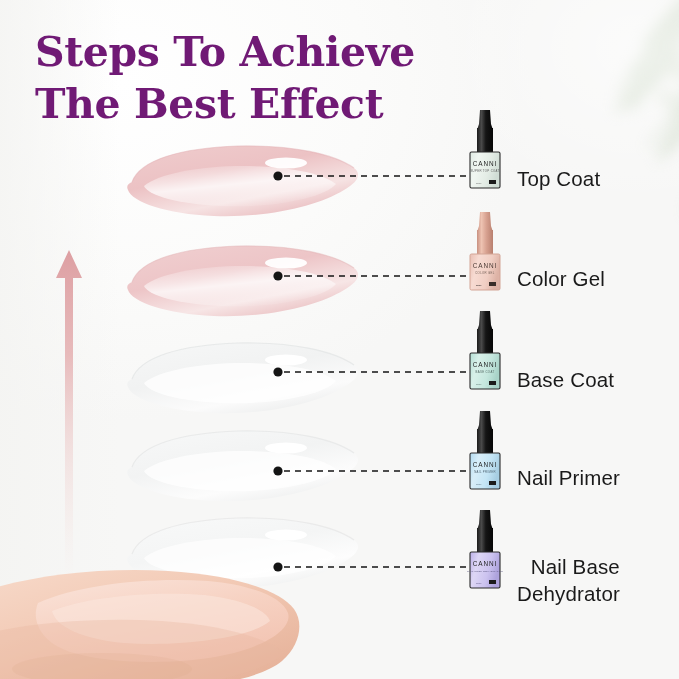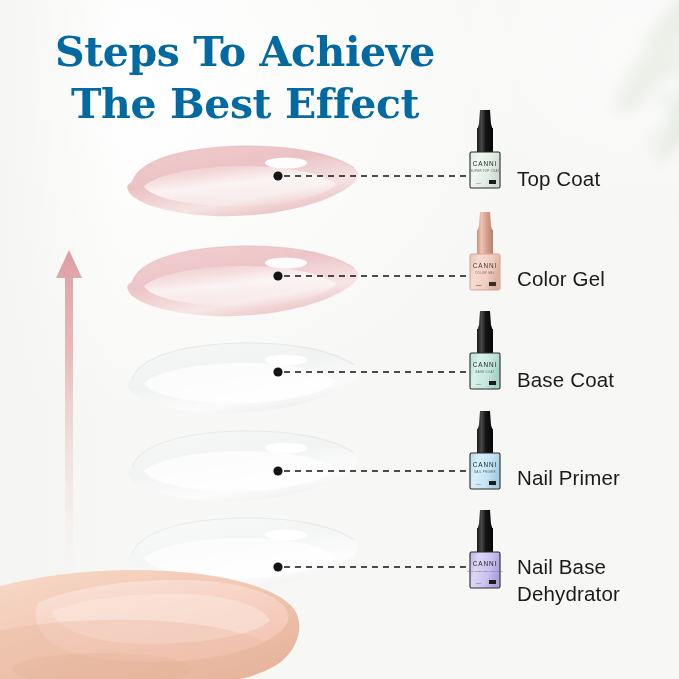--- a/index.html
+++ b/index.html
@@ -56,23 +56,22 @@
   .heading {
     position: absolute;
     left: 35px;
     top: 26px;
     width: 420px;
     font-family: "DejaVu Serif", "Liberation Serif", serif;
     font-weight: 700;
     font-size: 41px;
     line-height: 1.28;
     letter-spacing: -0.4px;
-    color: #0369a1;
+    color: #701a75;
     white-space: pre-line;
-    text-align: center;
   }
 
   
   .arrow {
     position: absolute;
     left: 52px;
     top: 248px;
     width: 34px;
     height: 330px;
   }
@@ -114,20 +113,21 @@
   
   .step-label {
     position: absolute;
     font-family: "Liberation Sans", sans-serif;
     font-weight: 400;
     font-size: 20.5px;
     line-height: 1.32;
     letter-spacing: 0.15px;
     color: #1a1a1a;
     white-space: pre-line;
+    text-align: right;
   }
 </style>
 </head>
 <body>
 
 <div id="infographic">
 
   <div class="bg-base"></div>
 
   <div class="frond-wrap">

